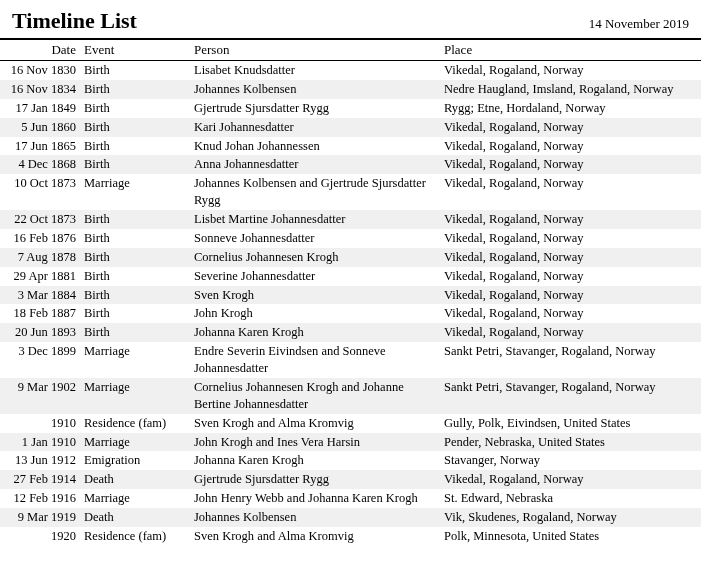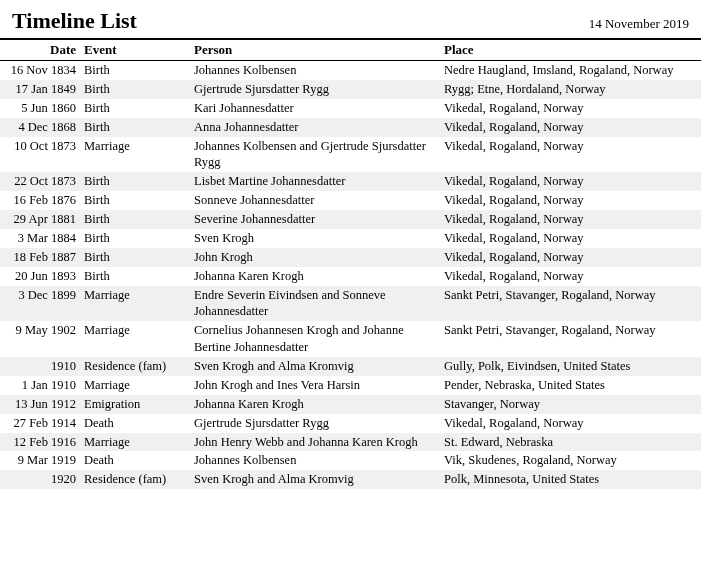--- a/index.html
+++ b/index.html
@@ -26,21 +26,21 @@
       font-size: 13px;
       text-align: center;
     }
     table {
       width: 100%;
       border-collapse: collapse;
       padding: 0 4px;
     }
     th {
       text-align: left;
-      font-weight: bold;
+      font-weight: normal;
       border-bottom: 1px solid #000;
       padding: 2px 4px;
       font-size: 13px;
     }
     td {
       padding: 1px 4px;
       vertical-align: top;
       font-size: 12.5px;
       line-height: 1.35;
     }
@@ -63,39 +63,51 @@
 <table>
   <thead>
     <tr>
       <th class="col-date">Date</th>
       <th class="col-event">Event</th>
       <th class="col-person">Person</th>
       <th class="col-place">Place</th>
     </tr>
   </thead>
   <tbody id="table-body">
+  <tr>
+        <td class="col-date">16 Nov 1830</td>
+        <td class="col-event">Birth</td>
+        <td class="col-person">Lisabet Knudsdatter</td>
+        <td class="col-place">Vikedal, Rogaland, Norway</td>
+      </tr>
       <tr>
         <td class="col-date">16 Nov 1834</td>
         <td class="col-event">Birth</td>
         <td class="col-person">Johannes Kolbensen</td>
         <td class="col-place">Nedre Haugland, Imsland, Rogaland, Norway</td>
       </tr>
       <tr>
         <td class="col-date">17 Jan 1849</td>
         <td class="col-event">Birth</td>
         <td class="col-person">Gjertrude Sjursdatter Rygg</td>
         <td class="col-place">Rygg; Etne, Hordaland, Norway</td>
       </tr>
       <tr>
         <td class="col-date">5 Jun 1860</td>
         <td class="col-event">Birth</td>
         <td class="col-person">Kari Johannesdatter</td>
         <td class="col-place">Vikedal, Rogaland, Norway</td>
       </tr>
       <tr>
+        <td class="col-date">17 Jun 1865</td>
+        <td class="col-event">Birth</td>
+        <td class="col-person">Knud Johan Johannessen</td>
+        <td class="col-place">Vikedal, Rogaland, Norway</td>
+      </tr>
+      <tr>
         <td class="col-date">4 Dec 1868</td>
         <td class="col-event">Birth</td>
         <td class="col-person">Anna Johannesdatter</td>
         <td class="col-place">Vikedal, Rogaland, Norway</td>
       </tr>
       <tr>
         <td class="col-date">10 Oct 1873</td>
         <td class="col-event">Marriage</td>
         <td class="col-person">Johannes Kolbensen and Gjertrude Sjursdatter Rygg</td>
         <td class="col-place">Vikedal, Rogaland, Norway</td>
@@ -103,20 +115,26 @@
       <tr>
         <td class="col-date">22 Oct 1873</td>
         <td class="col-event">Birth</td>
         <td class="col-person">Lisbet Martine Johannesdatter</td>
         <td class="col-place">Vikedal, Rogaland, Norway</td>
       </tr>
       <tr>
         <td class="col-date">16 Feb 1876</td>
         <td class="col-event">Birth</td>
         <td class="col-person">Sonneve Johannesdatter</td>
+        <td class="col-place">Vikedal, Rogaland, Norway</td>
+      </tr>
+      <tr>
+        <td class="col-date">7 Aug 1878</td>
+        <td class="col-event">Birth</td>
+        <td class="col-person">Cornelius Johannesen Krogh</td>
         <td class="col-place">Vikedal, Rogaland, Norway</td>
       </tr>
       <tr>
         <td class="col-date">29 Apr 1881</td>
         <td class="col-event">Birth</td>
         <td class="col-person">Severine Johannesdatter</td>
         <td class="col-place">Vikedal, Rogaland, Norway</td>
       </tr>
       <tr>
         <td class="col-date">3 Mar 1884</td>
@@ -136,21 +154,21 @@
         <td class="col-person">Johanna Karen Krogh</td>
         <td class="col-place">Vikedal, Rogaland, Norway</td>
       </tr>
       <tr>
         <td class="col-date">3 Dec 1899</td>
         <td class="col-event">Marriage</td>
         <td class="col-person">Endre Severin Eivindsen and Sonneve Johannesdatter</td>
         <td class="col-place">Sankt Petri, Stavanger, Rogaland, Norway</td>
       </tr>
       <tr>
-        <td class="col-date">9 May 1902</td>
+        <td class="col-date">9 Mar 1902</td>
         <td class="col-event">Marriage</td>
         <td class="col-person">Cornelius Johannesen Krogh and Johanne Bertine Johannesdatter</td>
         <td class="col-place">Sankt Petri, Stavanger, Rogaland, Norway</td>
       </tr>
       <tr>
         <td class="col-date">1910</td>
         <td class="col-event">Residence (fam)</td>
         <td class="col-person">Sven Krogh and Alma Kromvig</td>
         <td class="col-place">Gully, Polk, Eivindsen, United States</td>
       </tr>

